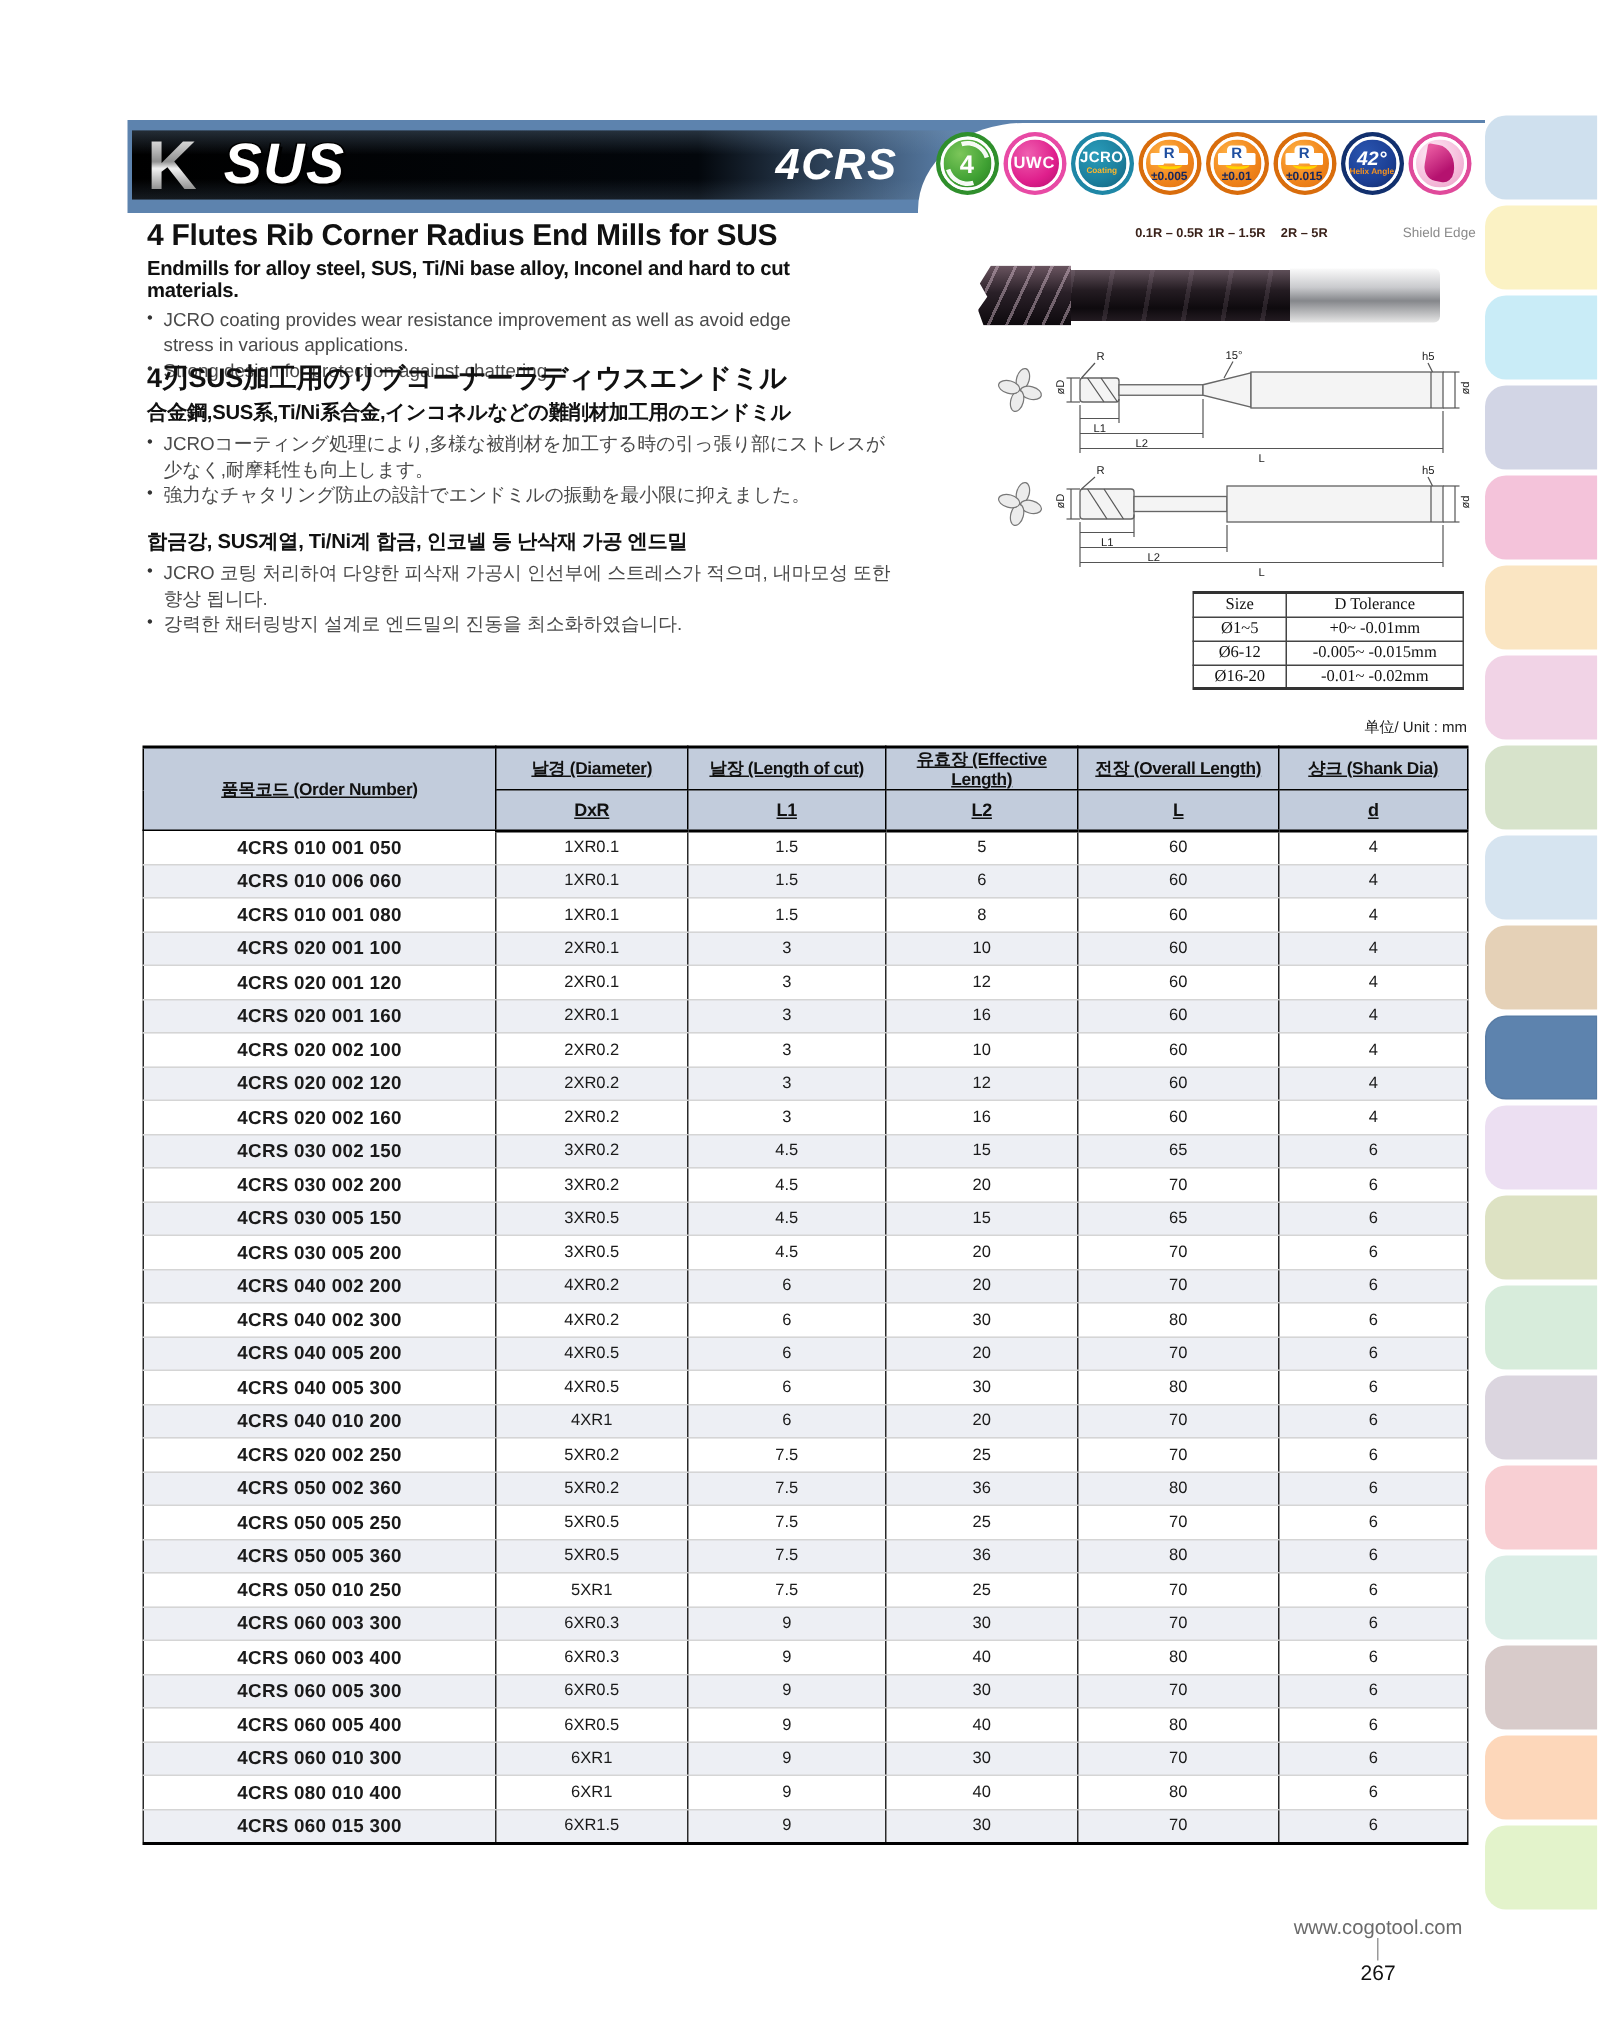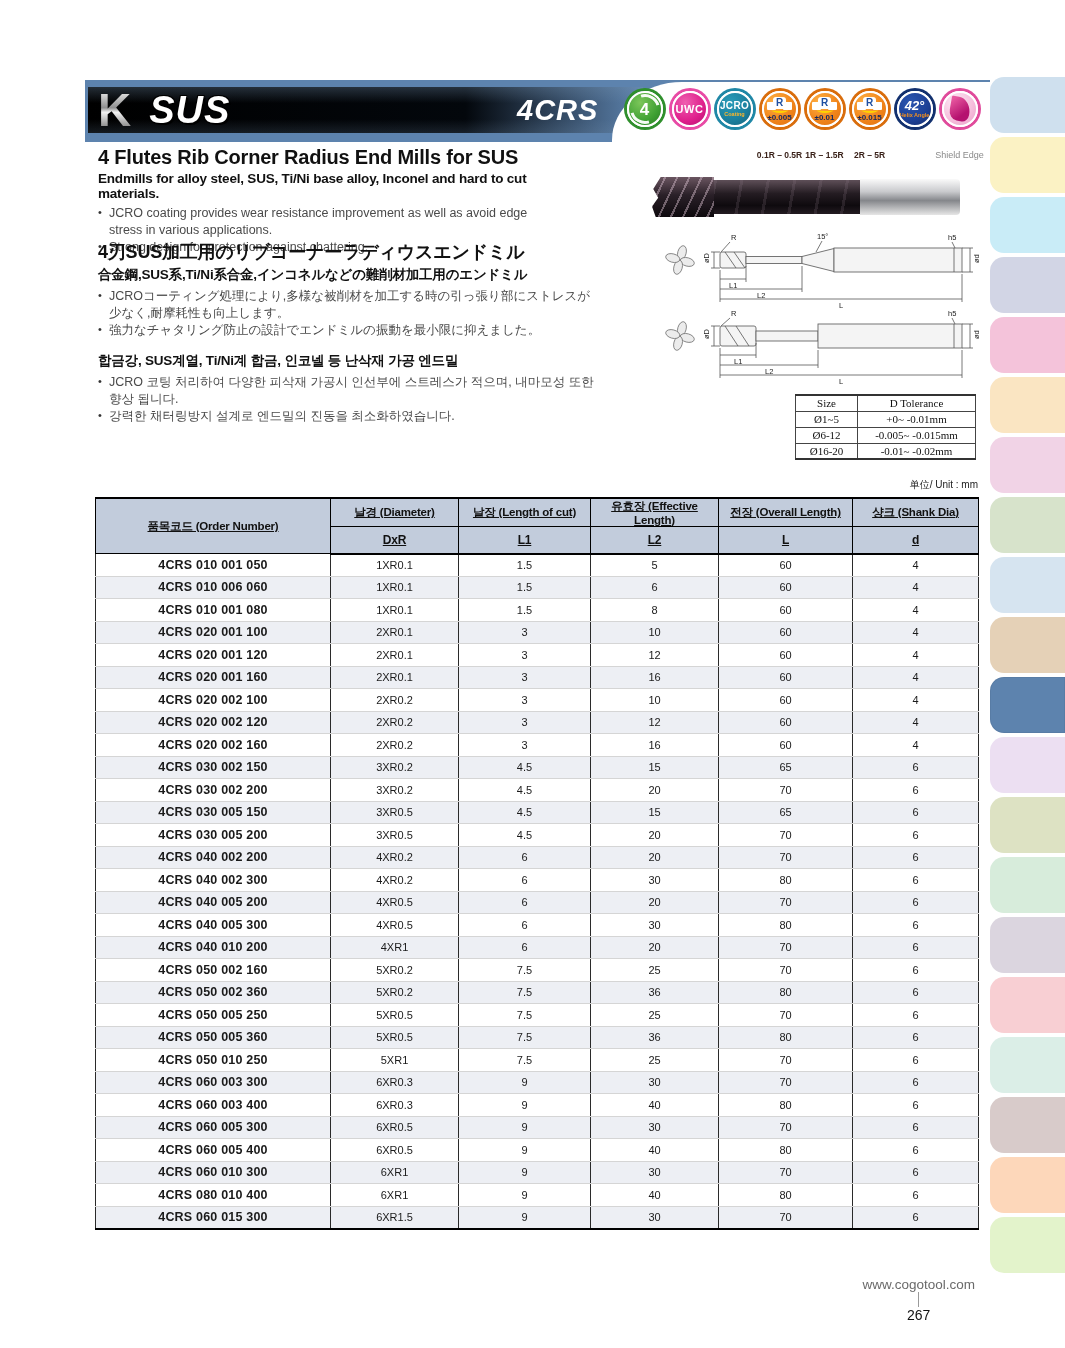--- a/index.html
+++ b/index.html
@@ -532,21 +532,21 @@
         </tr>
         <tr class="stripe">
           <td class="order">4CRS 040 010 200</td>
           <td>4XR1</td>
           <td>6</td>
           <td>20</td>
           <td>70</td>
           <td>6</td>
         </tr>
         <tr>
-          <td class="order">4CRS 050 002 160</td>
+          <td class="order">4CRS 020 002 250</td>
           <td>5XR0.2</td>
           <td>7.5</td>
           <td>25</td>
           <td>70</td>
           <td>6</td>
         </tr>
         <tr class="stripe">
           <td class="order">4CRS 050 002 360</td>
           <td>5XR0.2</td>
           <td>7.5</td>

